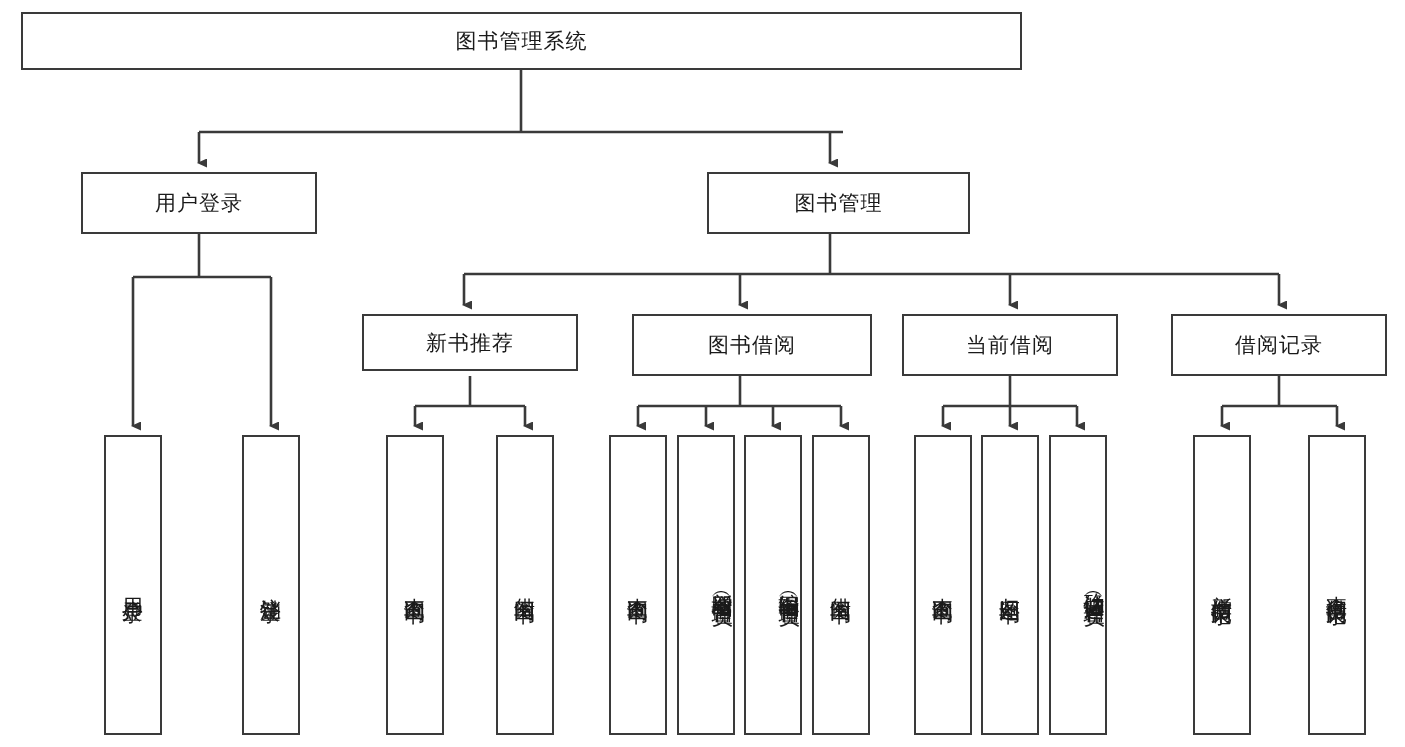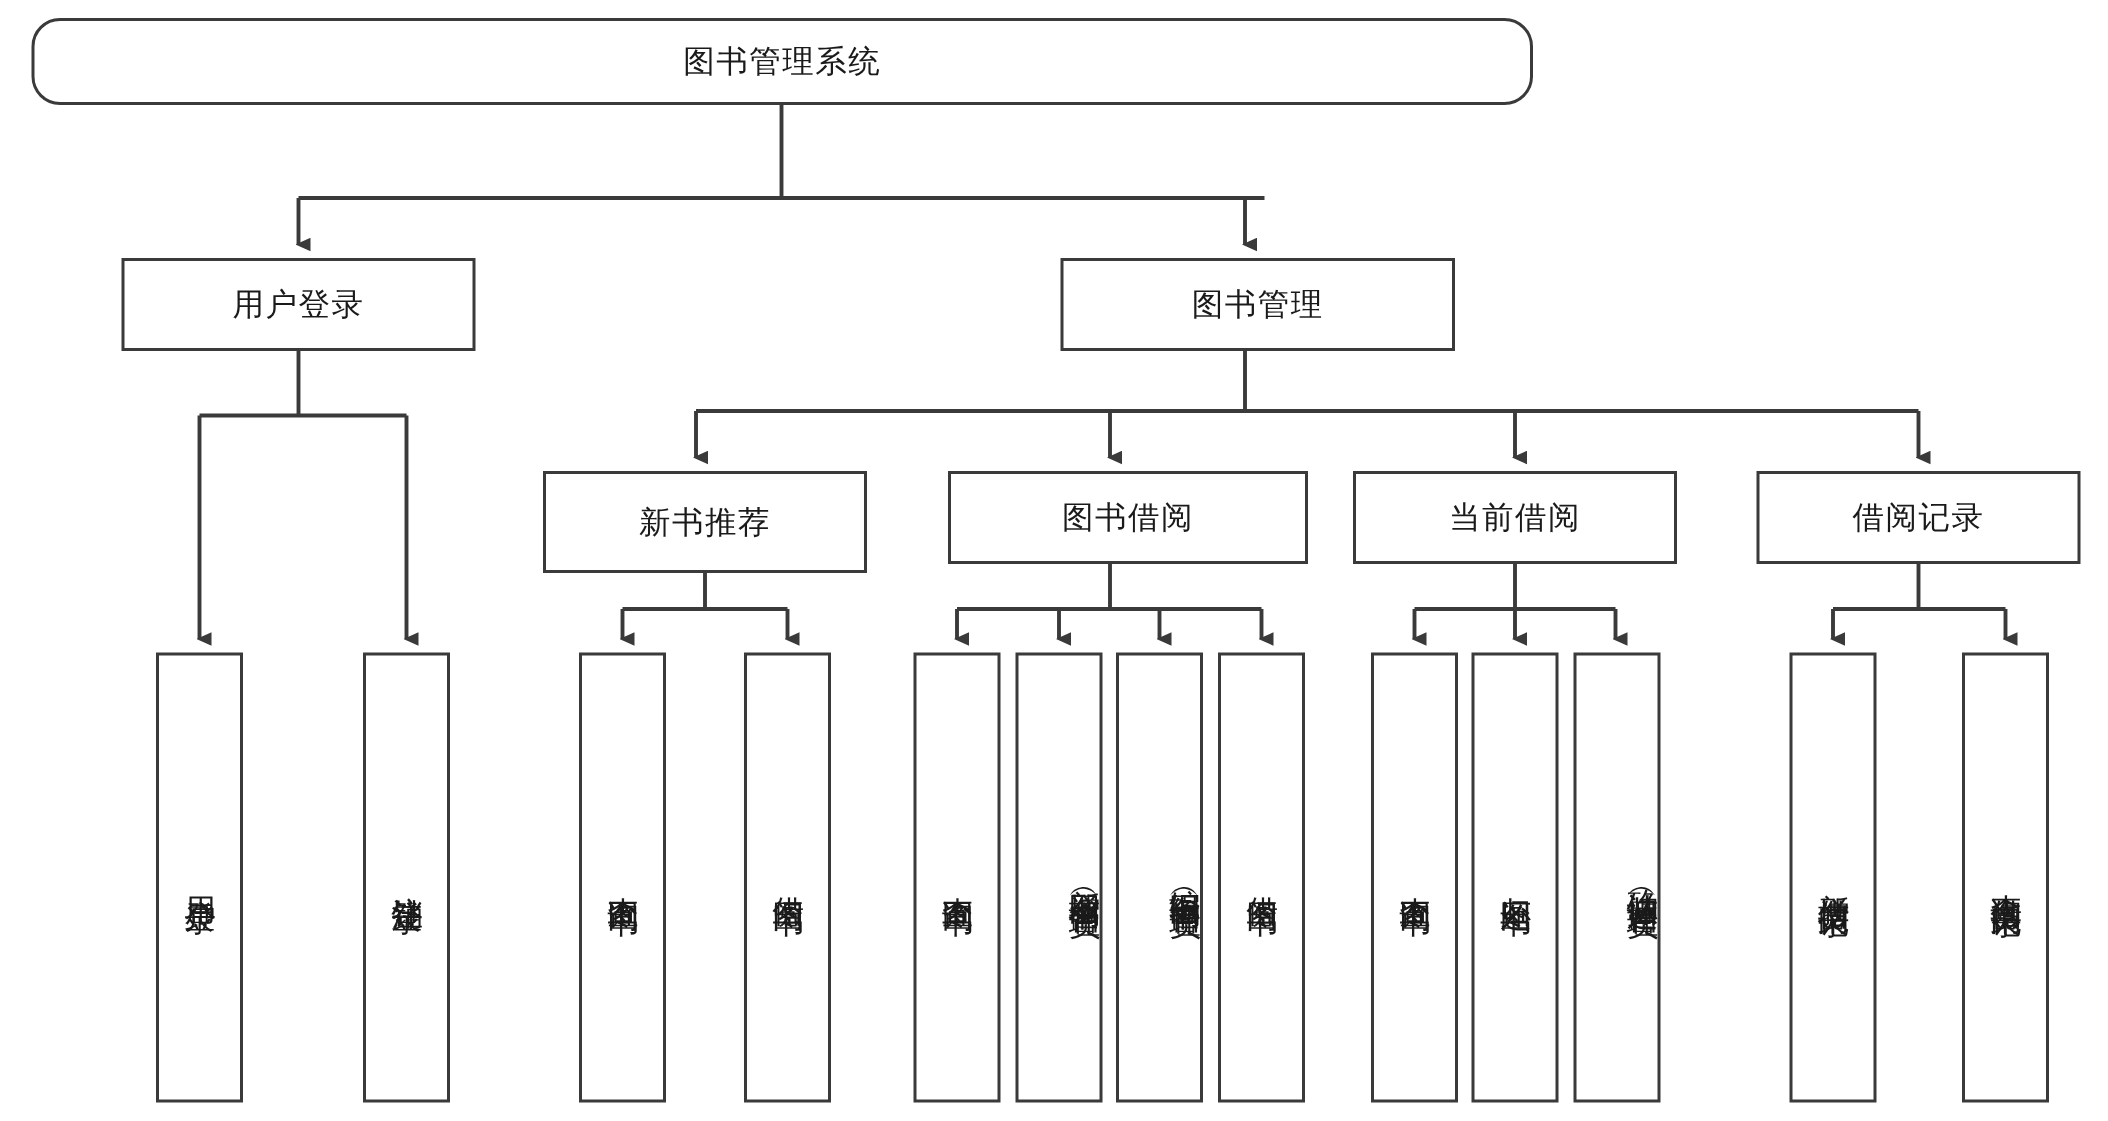--- a/index.html
+++ b/index.html
@@ -120,32 +120,32 @@
       <path d="M1010,406 L1010,426" marker-end="url(#arrow)"></path>
       <path d="M1077,406 L1077,426" marker-end="url(#arrow)"></path>
 
       <path d="M1279,376 L1279,406"></path>
       <path d="M1222,406 L1337,406"></path>
       <path d="M1222,406 L1222,426" marker-end="url(#arrow)"></path>
       <path d="M1337,406 L1337,426" marker-end="url(#arrow)"></path>
     </g>
   </svg>
 
-  <div class="node horiz" style="left:21px; top:12px; width:1001px; height:58px;border-radius:19px;">
+  <div class="node horiz" style="left:21px; top:12px; width:1001px; height:58px;">
     <span>图书管理系统</span>
   </div>
 
   <div class="node horiz" style="left:81px; top:172px; width:236px; height:62px;">
     <span>用户登录</span>
   </div>
   <div class="node horiz" style="left:707px; top:172px; width:263px; height:62px;">
     <span>图书管理</span>
   </div>
 
-  <div class="node horiz" style="left:362px; top:314px; width:216px; height:68px;">
+  <div class="node horiz" style="left:362px; top:314px; width:216px; height:57px;">
     <span>新书推荐</span>
   </div>
   <div class="node horiz" style="left:632px; top:314px; width:240px; height:62px;">
     <span>图书借阅</span>
   </div>
   <div class="node horiz" style="left:902px; top:314px; width:216px; height:62px;font-family:Liberation Serif, serif;">
     <span>当前借阅</span>
   </div>
   <div class="node horiz" style="left:1171px; top:314px; width:216px; height:62px;font-family:Liberation Serif, serif;">
     <span>借阅记录</span>

